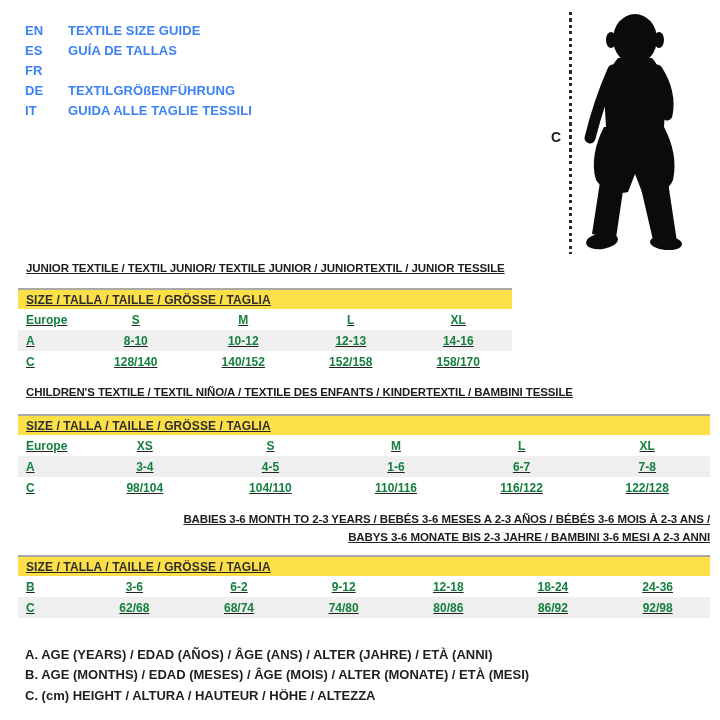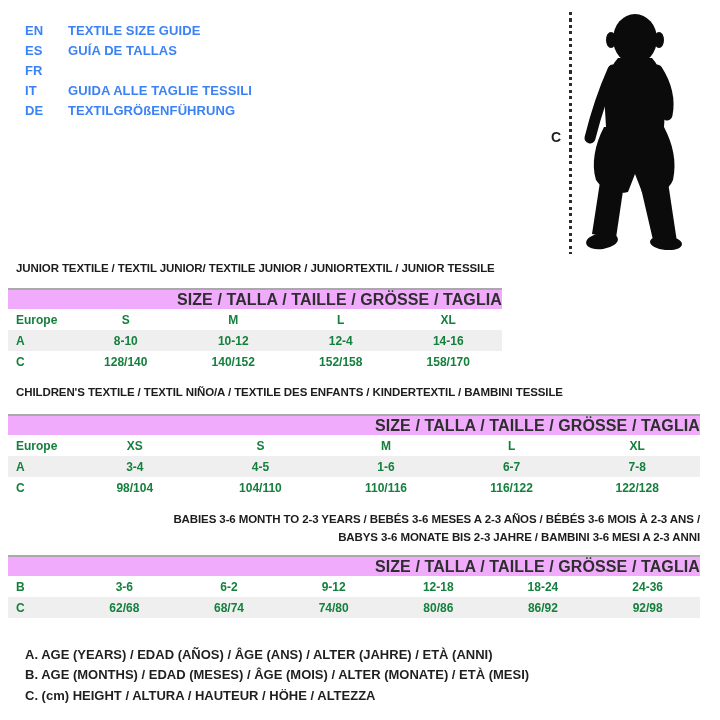--- a/index.html
+++ b/index.html
@@ -25,45 +25,45 @@
   
   .figure { position: absolute; left: 540px; top: 8px; width: 170px; height: 250px; }
   .figure-label { position: absolute; left: 11px; top: 121px; font-size: 14px; font-weight: bold; color: #1c1c1c; }
   .dotted-line {
     position: absolute; left: 29px; top: 4px; width: 3px; height: 242px;
     background-image: repeating-linear-gradient(to bottom, #2c2c2c 0 3px, transparent 3px 6.5px);
   }
   .toddler-svg { position: absolute; left: 40px; top: 4px; }
 
   
-  .sec { position: absolute; left: 8px; }
+  .sec { position: absolute; left: 18px; text-decoration: underline; }
   .sec1 { top: 261px; width: 494px; }
   .sec2 { top: 385px; width: 692px; }
   .sec3 { top: 511px; width: 692px; }
   .tbl-title {
     font-weight: bold; font-size: 11.5px; letter-spacing: -0.1px;
     color: #1c1c1c; padding-left: 8px; white-space: nowrap; line-height: 14px;
   }
   .sec1 .tbl-title { margin-bottom: 13px; }
   .sec2 .tbl-title { margin-bottom: 15px; }
   .sec3 .tbl-title-block { margin-bottom: 9px; text-align: right; }
   .sec3 .tbl-title { line-height: 17.5px; margin-bottom: 0; }
 
   table {
     width: 100%; border-collapse: collapse; table-layout: fixed;
     font-size: 12px; font-weight: bold;
   }
   col.c-first { width: 64px; }
   tr.hdr td {
-    background: #f0abfc;
+    background: #fde047;
     border-top: 2px solid #a9a9a9;
     height: 19px;
     padding: 0 0 0 8px;
-    text-align: right;
-    font-size: 16px;
+    text-align: left;
+    font-size: 12px;
     color: #2e2e2e;
     letter-spacing: 0.1px;
     white-space: nowrap;
   }
   td { height: 21px; padding: 0; text-align: center; color: #15803d; white-space: nowrap; }
   td.rowlabel { text-align: left; padding-left: 8px; }
   tr.alt td { background: #efefef; }
 
   
   .notes { position: absolute; left: 25px; top: 644px; }
@@ -83,26 +83,26 @@
       <span class="lang-label">TEXTILE SIZE GUIDE</span>
     </div>
     <div class="lang-row">
       <span class="lang-code">ES</span>
       <span class="lang-label">GUÍA DE TALLAS</span>
     </div>
     <div class="lang-row">
       <span class="lang-code">FR</span>
     </div>
     <div class="lang-row">
+      <span class="lang-code">DE</span>
+      <span class="lang-label">TEXTILGRÖßENFÜHRUNG</span>
+    </div>
+    <div class="lang-row">
       <span class="lang-code">IT</span>
       <span class="lang-label">GUIDA ALLE TAGLIE TESSILI</span>
-    </div>
-    <div class="lang-row">
-      <span class="lang-code">DE</span>
-      <span class="lang-label">TEXTILGRÖßENFÜHRUNG</span>
     </div>
   </div>
 
   <div class="figure">
     <span class="figure-label">C</span>
     <div class="dotted-line"></div>
     <svg class="toddler-svg" width="105" height="238" viewBox="0 0 105 238" xmlns="http://www.w3.org/2000/svg">
       <g fill="#0b0b0b" stroke="none">
         <ellipse cx="55" cy="27" rx="22" ry="25"></ellipse>
         <ellipse cx="31" cy="28" rx="5" ry="8"></ellipse>
@@ -137,21 +137,21 @@
           <td class="rowlabel">Europe</td>
           <td>S</td>
           <td>M</td>
           <td>L</td>
           <td>XL</td>
         </tr>
         <tr class="alt">
           <td class="rowlabel">A</td>
           <td>8-10</td>
           <td>10-12</td>
-          <td>12-4</td>
+          <td>12-13</td>
           <td>14-16</td>
         </tr>
         <tr>
           <td class="rowlabel">C</td>
           <td>128/140</td>
           <td>140/152</td>
           <td>152/158</td>
           <td>158/170</td>
         </tr>
       </tbody>

